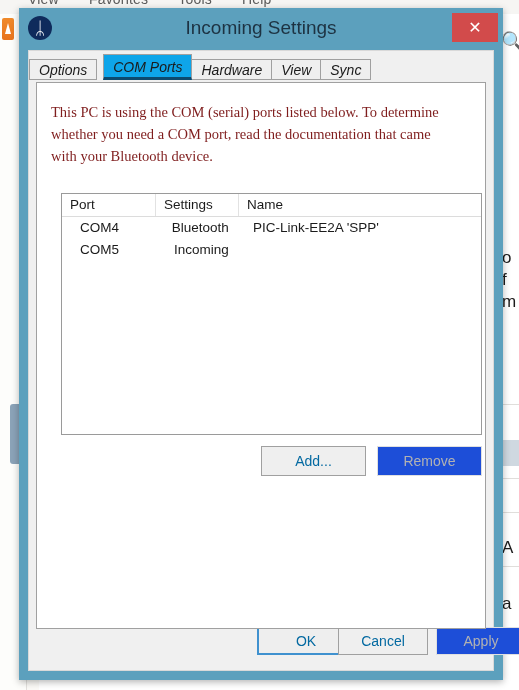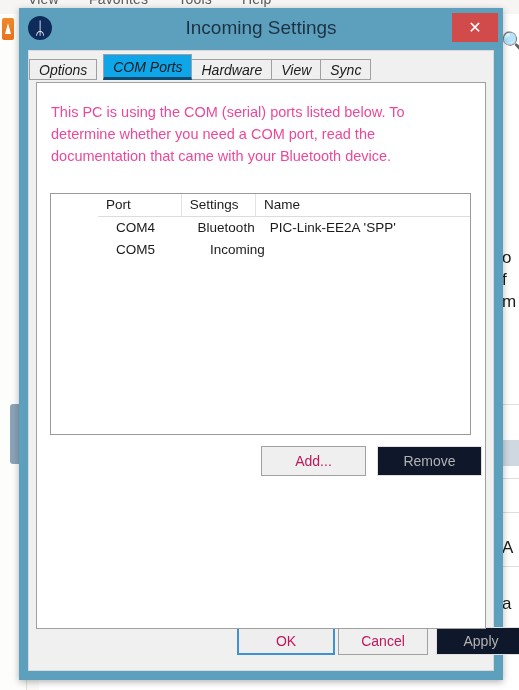--- a/index.html
+++ b/index.html
@@ -222,35 +222,34 @@
     box-sizing: border-box;
     z-index: 2;
   }
 
   .panel-desc {
     position: absolute;
     left: 14px; top: 18px;
     width: 400px;
     font-size: 14.5px;
     line-height: 22px;
-    color: #ec4899;
-    font-family: Liberation Sans, sans-serif;
+    color: #7f1d1d;
+    font-family: Liberation Serif, serif;
   }
 
   
   .listview {
     position: absolute;
-    left: 13px; top: 110px;
+    left: 24px; top: 110px;
     width: 421px;
     height: 242px;
     background: #ffffff;
     border: 1px solid #9a9a9a;
     box-sizing: border-box;
     overflow: hidden;
-    padding-left: 47px;
   }
   .lv-header {
     display: flex;
     height: 22px;
     border-bottom: 1px solid #dcdcdc;
     background: #ffffff;
   }
   .lv-th {
     font-size: 13.5px;
     color: #1b1b1b;
@@ -280,31 +279,31 @@
     white-space: nowrap;
     font-family: "Liberation Sans", sans-serif;
   }
   .lv-td.c0 { width: 94px; }
   .lv-td.c1 { width: 83px; }
   .lv-td.c2 { width: 242px; }
 
   
   .btn {
     font-size: 14px;
-    color: #be185d;
+    color: #0369a1;
     background: #efefef;
     border: 1px solid #a0a0a0;
     box-sizing: border-box;
     text-align: center;
     cursor: default;
     font-family: "Liberation Sans", sans-serif;
   }
   .btn.disabled {
     color: #b2b2b2;
-    background: #0f172a;
+    background: #1d4ed8;
     border: 1px solid #e0e0e0;
   }
   .btn.default {
     border: 2px solid #3f91cf;
     background: #eeeeee;
   }
   #add-btn {
     position: absolute;
     left: 224px; top: 363px;
     width: 105px; height: 30px;
@@ -318,21 +317,21 @@
   }
 
   .footer {
     position: absolute;
     left: 0; bottom: 0;
     width: 100%;
     height: 55px;
   }
   #ok-btn {
     position: absolute;
-    left: 208px; top: 12px;
+    left: 228px; top: 12px;
     width: 98px; height: 28px;
     line-height: 24px;
   }
   #cancel-btn {
     position: absolute;
     left: 309px; top: 12px;
     width: 90px; height: 28px;
     line-height: 26px;
   }
   #apply-btn {

